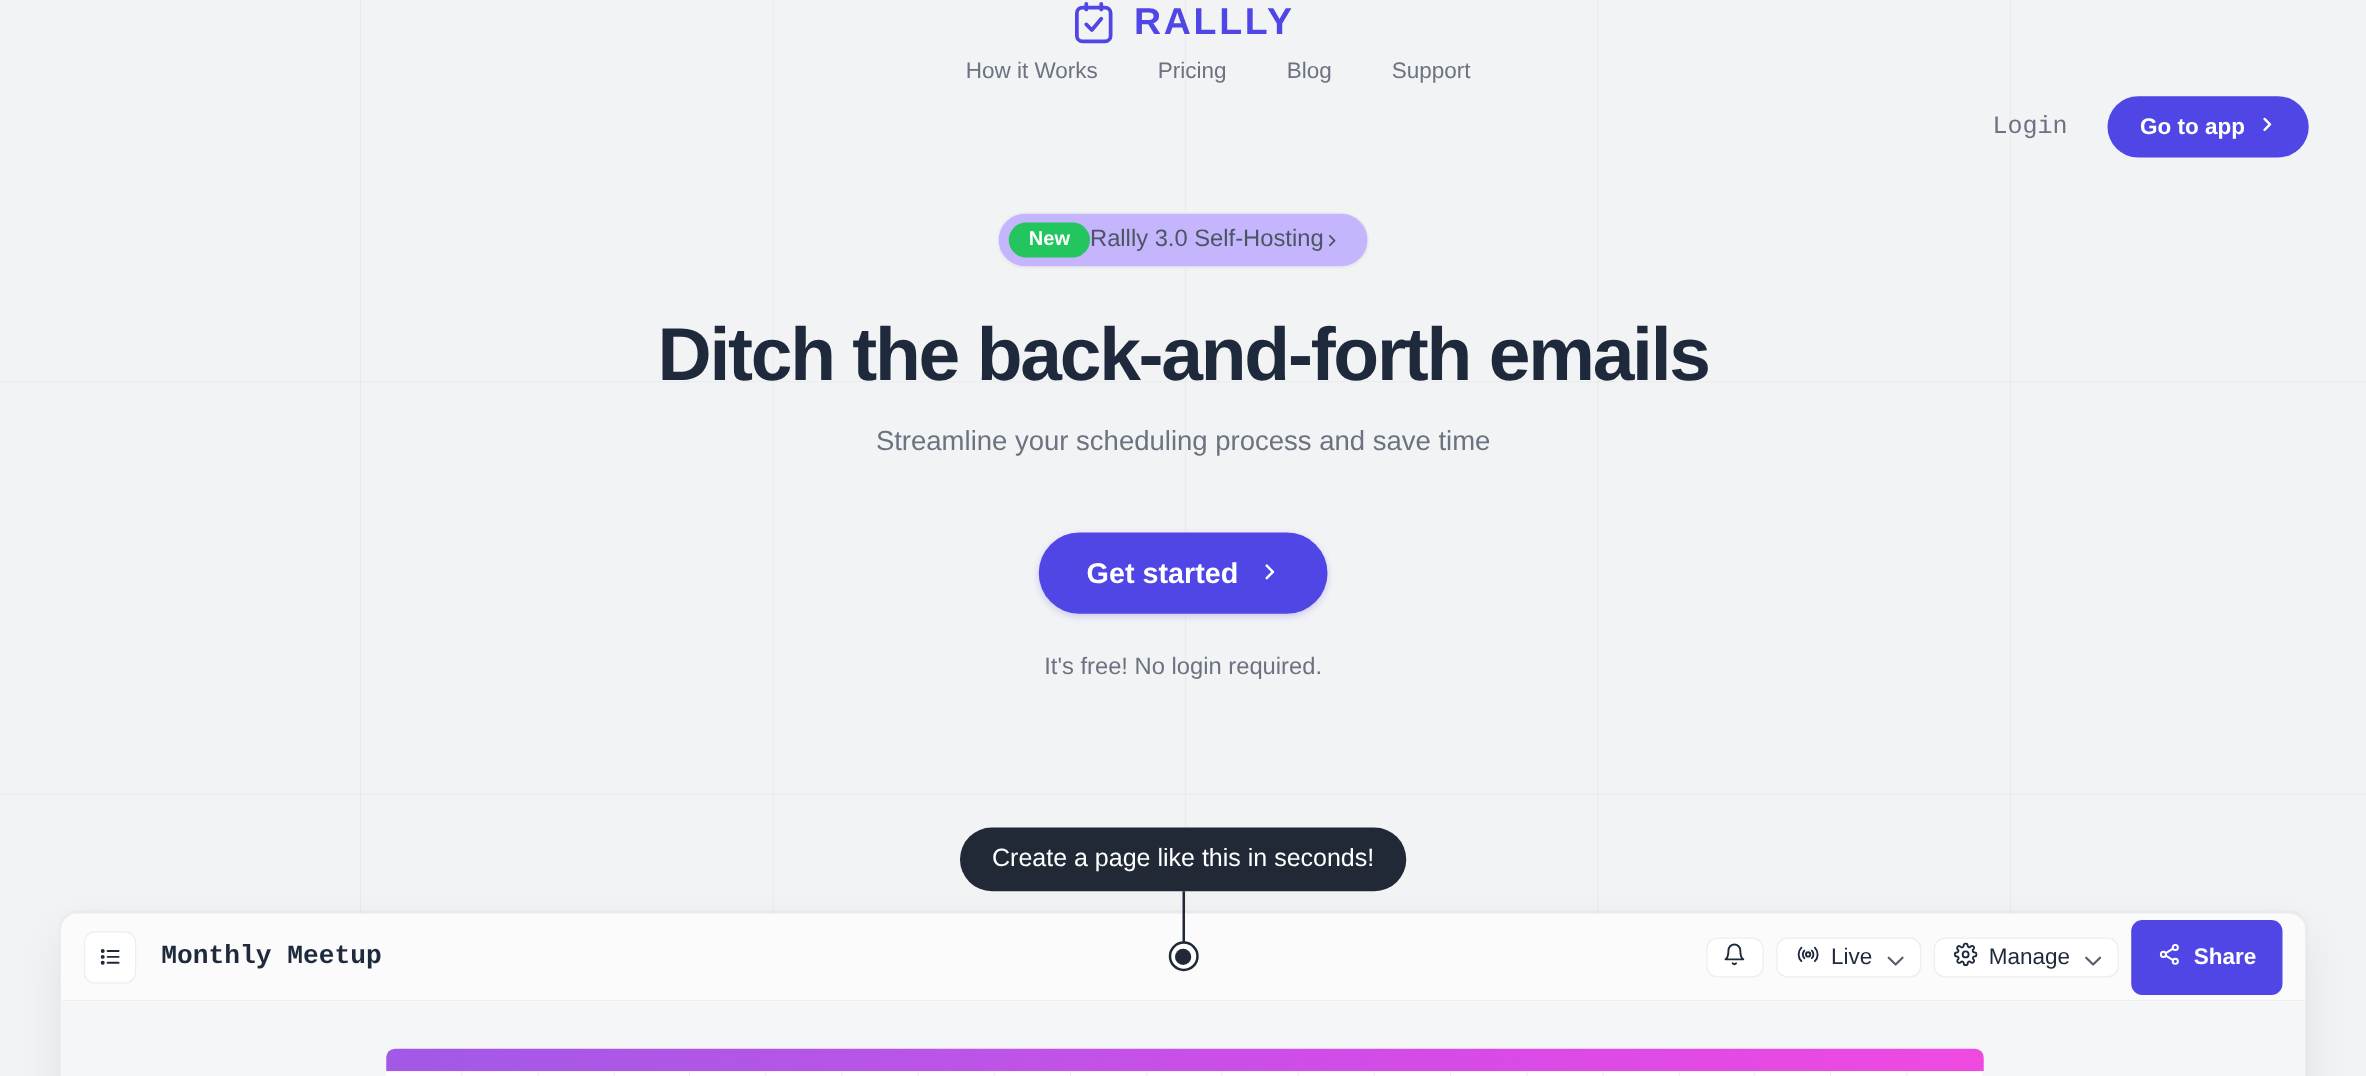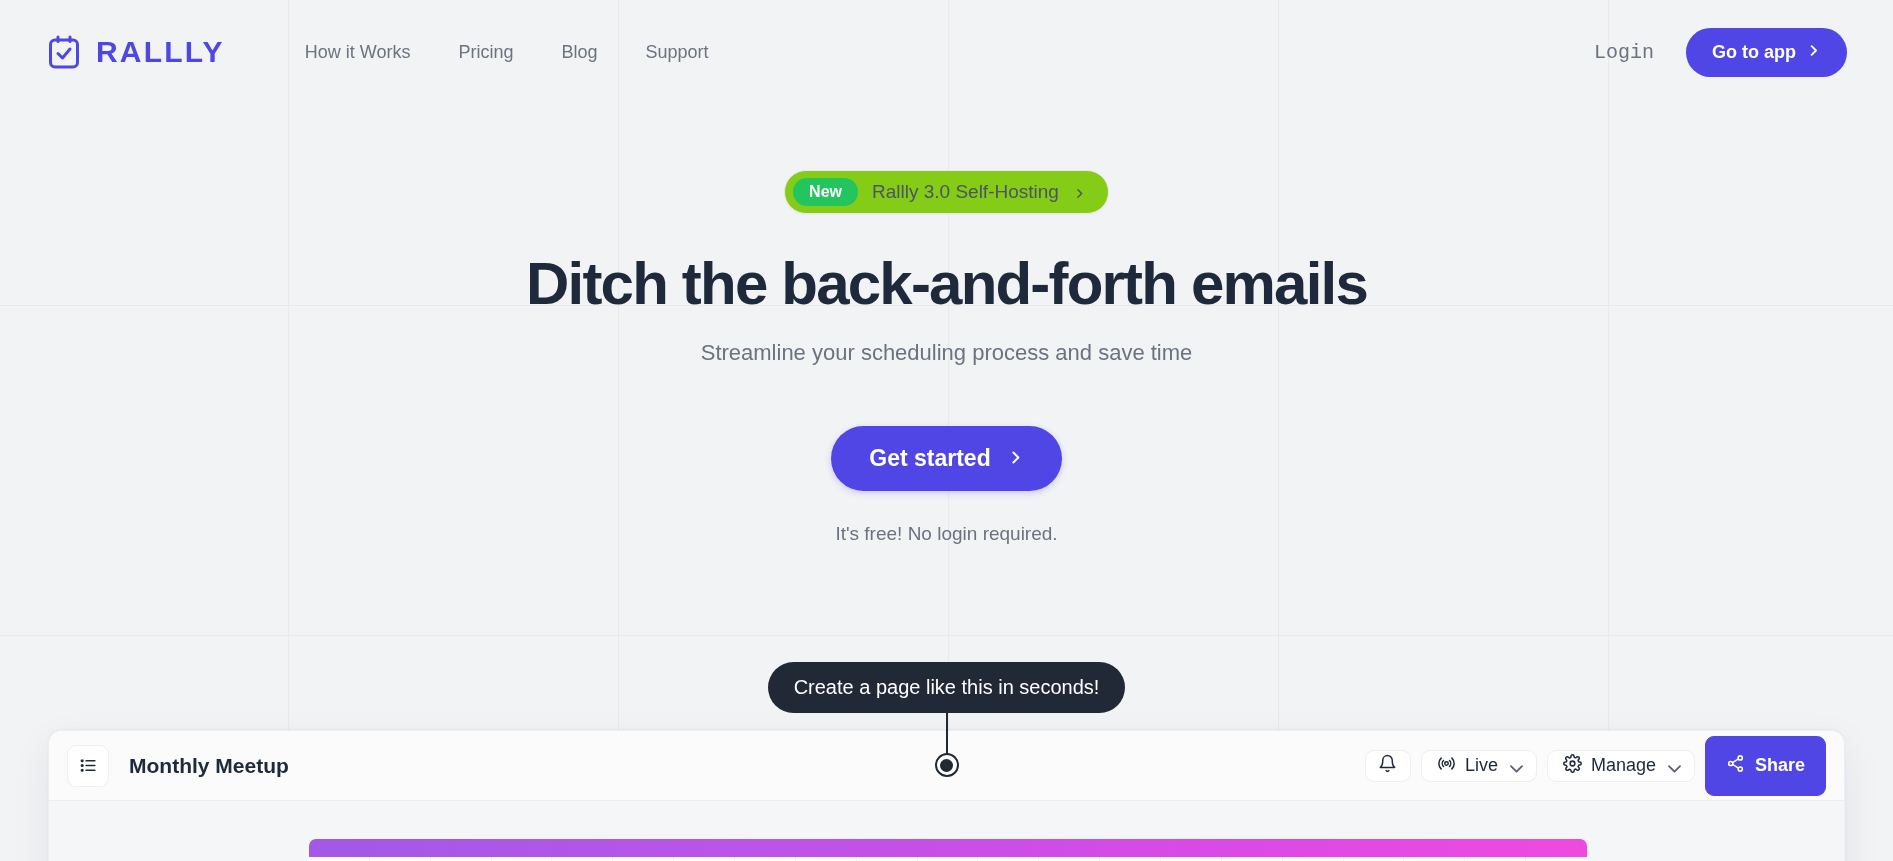--- a/index.html
+++ b/index.html
@@ -20,20 +20,21 @@
     background-size:330px 330px;
     background-position:-42px -25px;
     pointer-events:none;
   }
 
   
   #site-header{
     position:absolute; top:0; left:0; width:1893px; height:104px;
     display:flex; align-items:center; padding:0 46px;
     z-index:5;
+    flex-direction:column;
   }
   #brand{ display:flex; align-items:center; gap:14px; text-decoration:none; }
   #brand .mark{ width:36px; height:36px; display:block; }
   #brand .word{
     font-size:30px; font-weight:700; letter-spacing:2.2px;
     color:#4f46e5; line-height:1;
   }
   #main-nav{ display:flex; align-items:center; gap:0; margin-left:56px; }
   #main-nav a{
     color:#6b7280; text-decoration:none; font-size:18px;
@@ -51,22 +52,22 @@
   #go-to-app svg{ width:15px; height:15px; }
 
   
   #hero{
     position:absolute; top:104px; left:0; width:1893px;
     display:flex; flex-direction:column; align-items:center;
     z-index:4;
   }
   #announce-pill{
     margin-top:66px;
-    display:flex; align-items:center; gap:14px;
-    background:#84cc16; border:1px solid #e9eaee;
+    display:flex; align-items:center; 
+    background:#c4b5fd; border:1px solid #e9eaee;
     border-radius:999px; padding:7px 22px 7px 8px;
     text-decoration:none; cursor:pointer;
     box-shadow:0 1px 2px rgba(16,24,40,.04);
   }
   #announce-pill .badge{
     background:#22c55e; color:#fff; font-size:16px; font-weight:700;
     border-radius:999px; padding:5px 16px; line-height:1.15;
   }
   #announce-pill .txt{ color:#4b5563; font-size:19px; }
   #announce-pill .chev{ width:13px; height:13px; display:block; }
@@ -121,21 +122,21 @@
     padding:0 18px; background:#fbfbfc;
     border-bottom:1px solid #eceef1;
   }
   #list-toggle{
     width:42px; height:42px; border:1px solid #eceef1; border-radius:9px;
     background:#fff; display:flex; align-items:center; justify-content:center;
     cursor:pointer;
   }
   #list-toggle svg{ width:19px; height:19px; }
   #poll-title{
-    margin-left:20px; font-size:21px; font-weight:700; color:#1e293b;
+    margin-left:20px; font-size:21px; font-weight:700; color:#1e293b;font-family:Liberation Mono, monospace;
   }
   #toolbar-actions{ margin-left:auto; display:flex; align-items:center; gap:10px; }
   .tb-btn{
     display:flex; align-items:center; gap:9px;
     height:32px; padding:0 15px;
     background:#fff; border:1px solid #eceef1; border-radius:9px;
     font-size:18px; color:#1e293b; cursor:pointer; font-family:inherit;
     white-space:nowrap;
   }
   .tb-btn.icon-only{ width:46px; padding:0; justify-content:center; }

